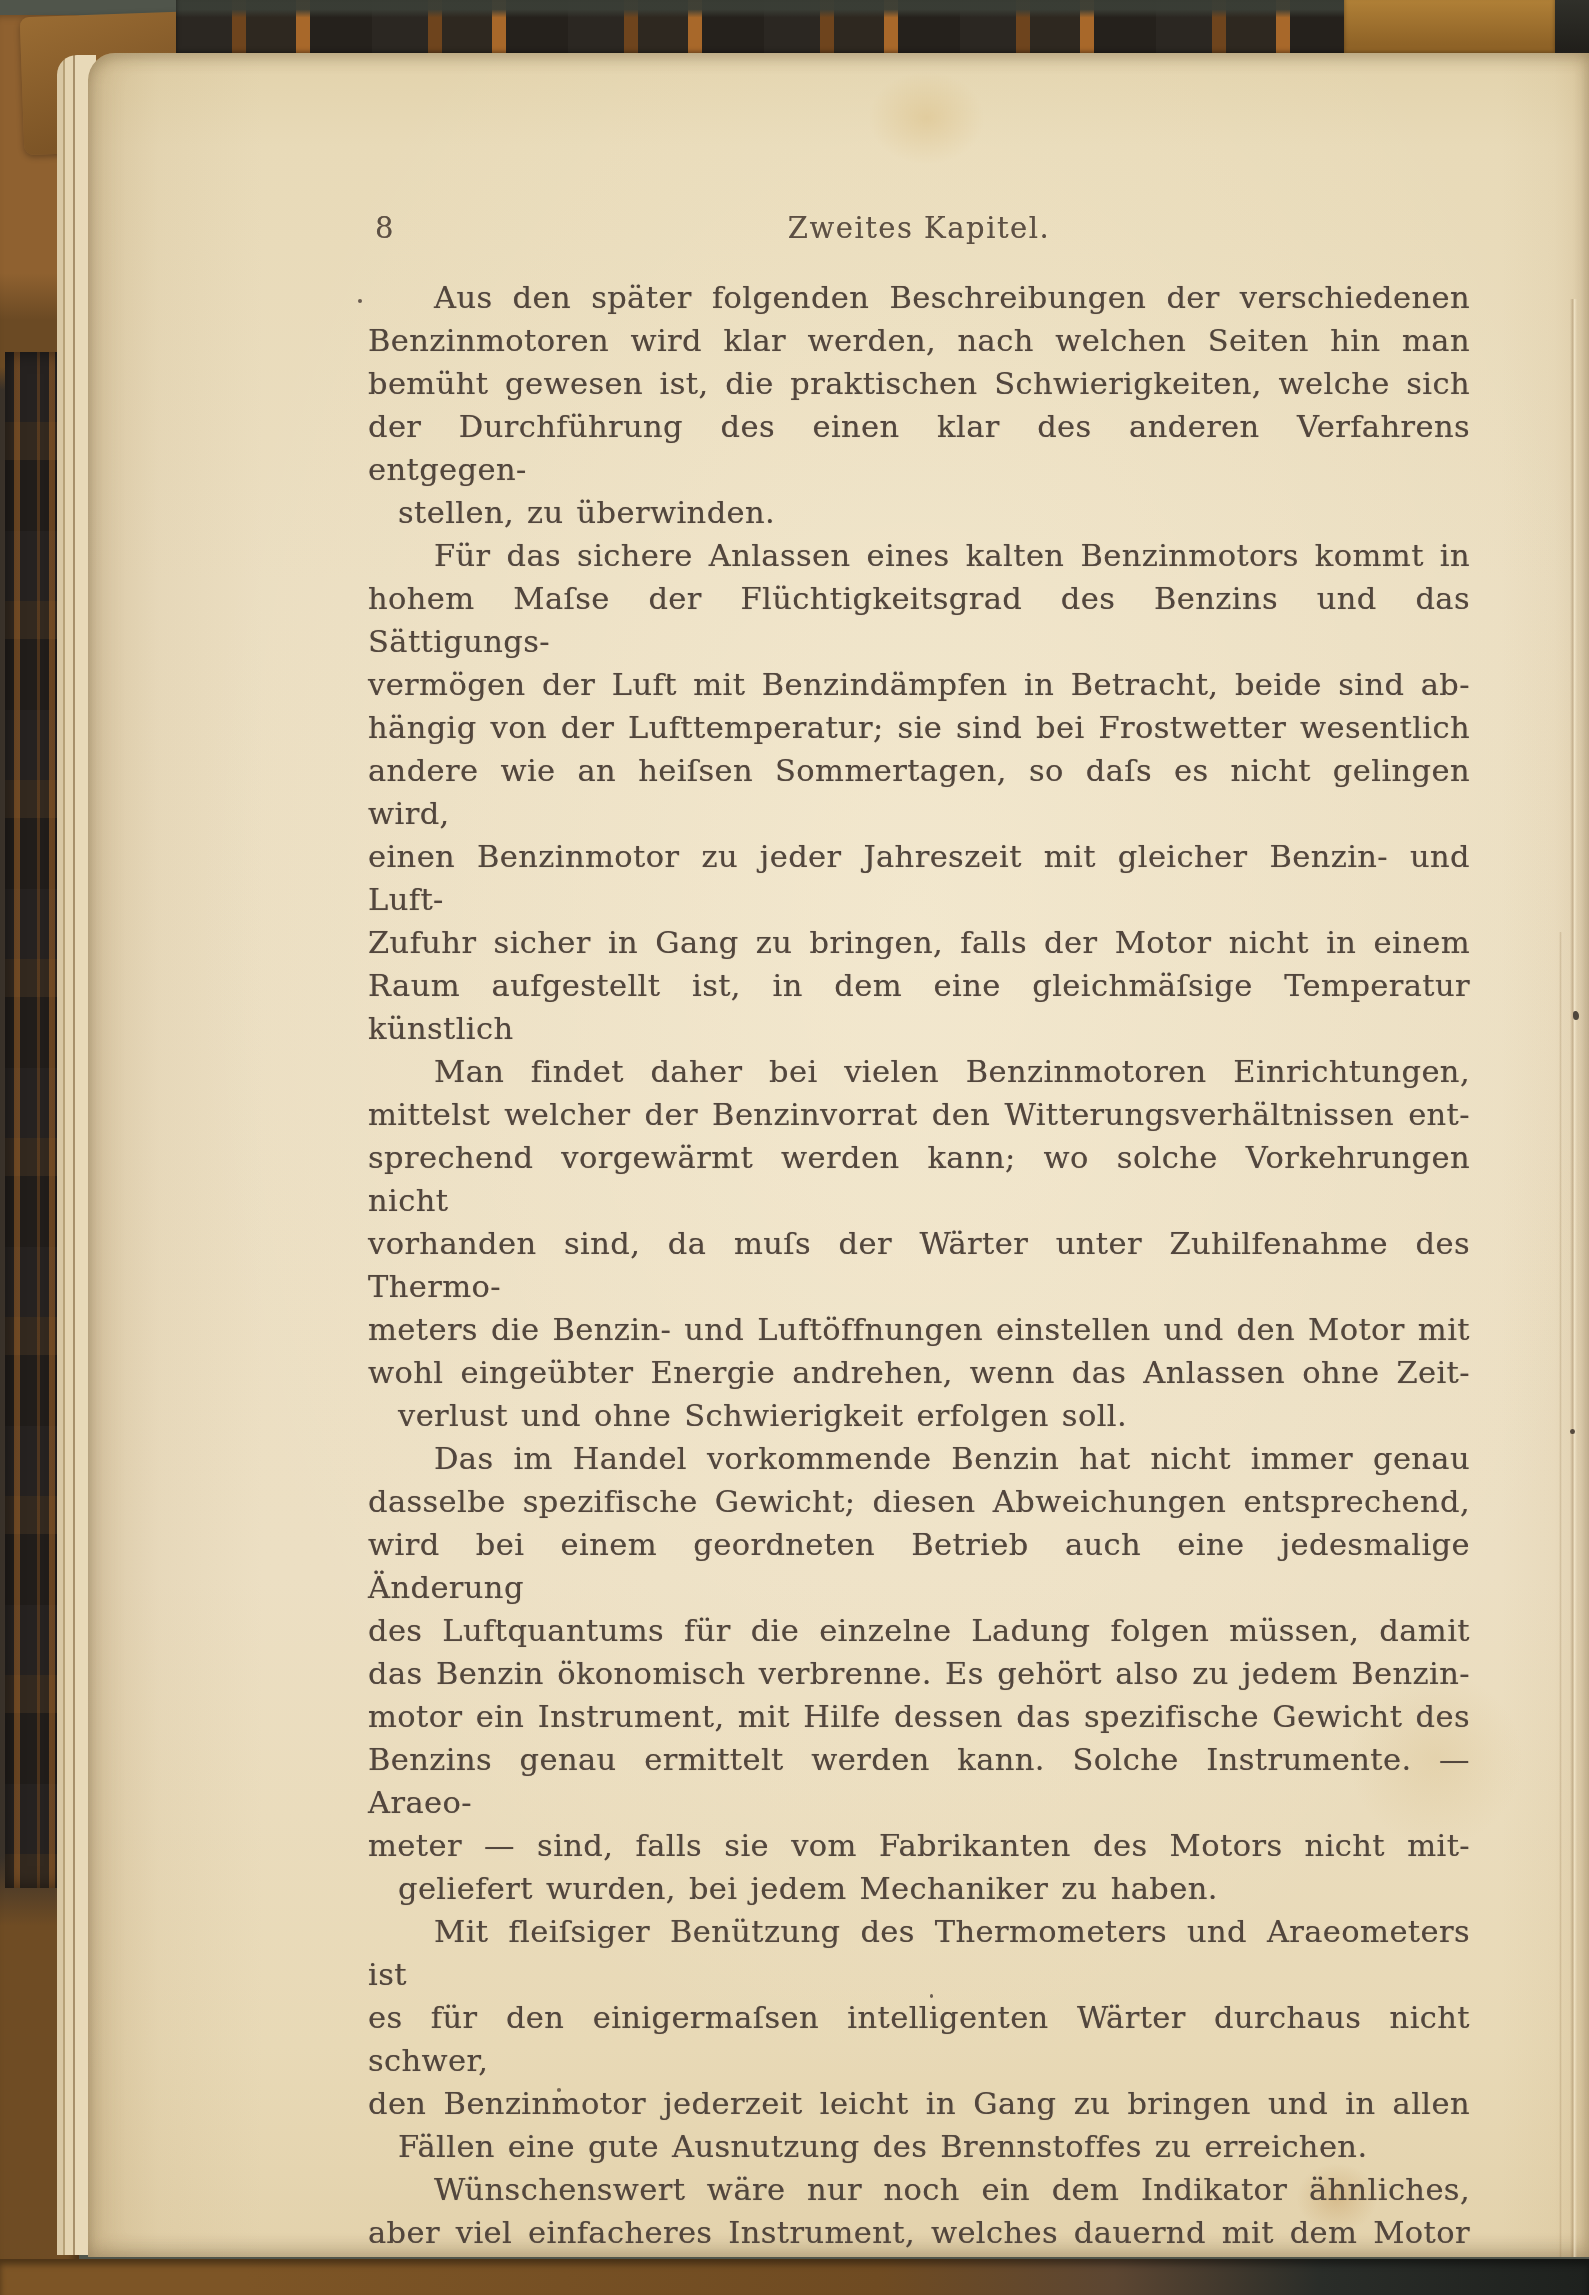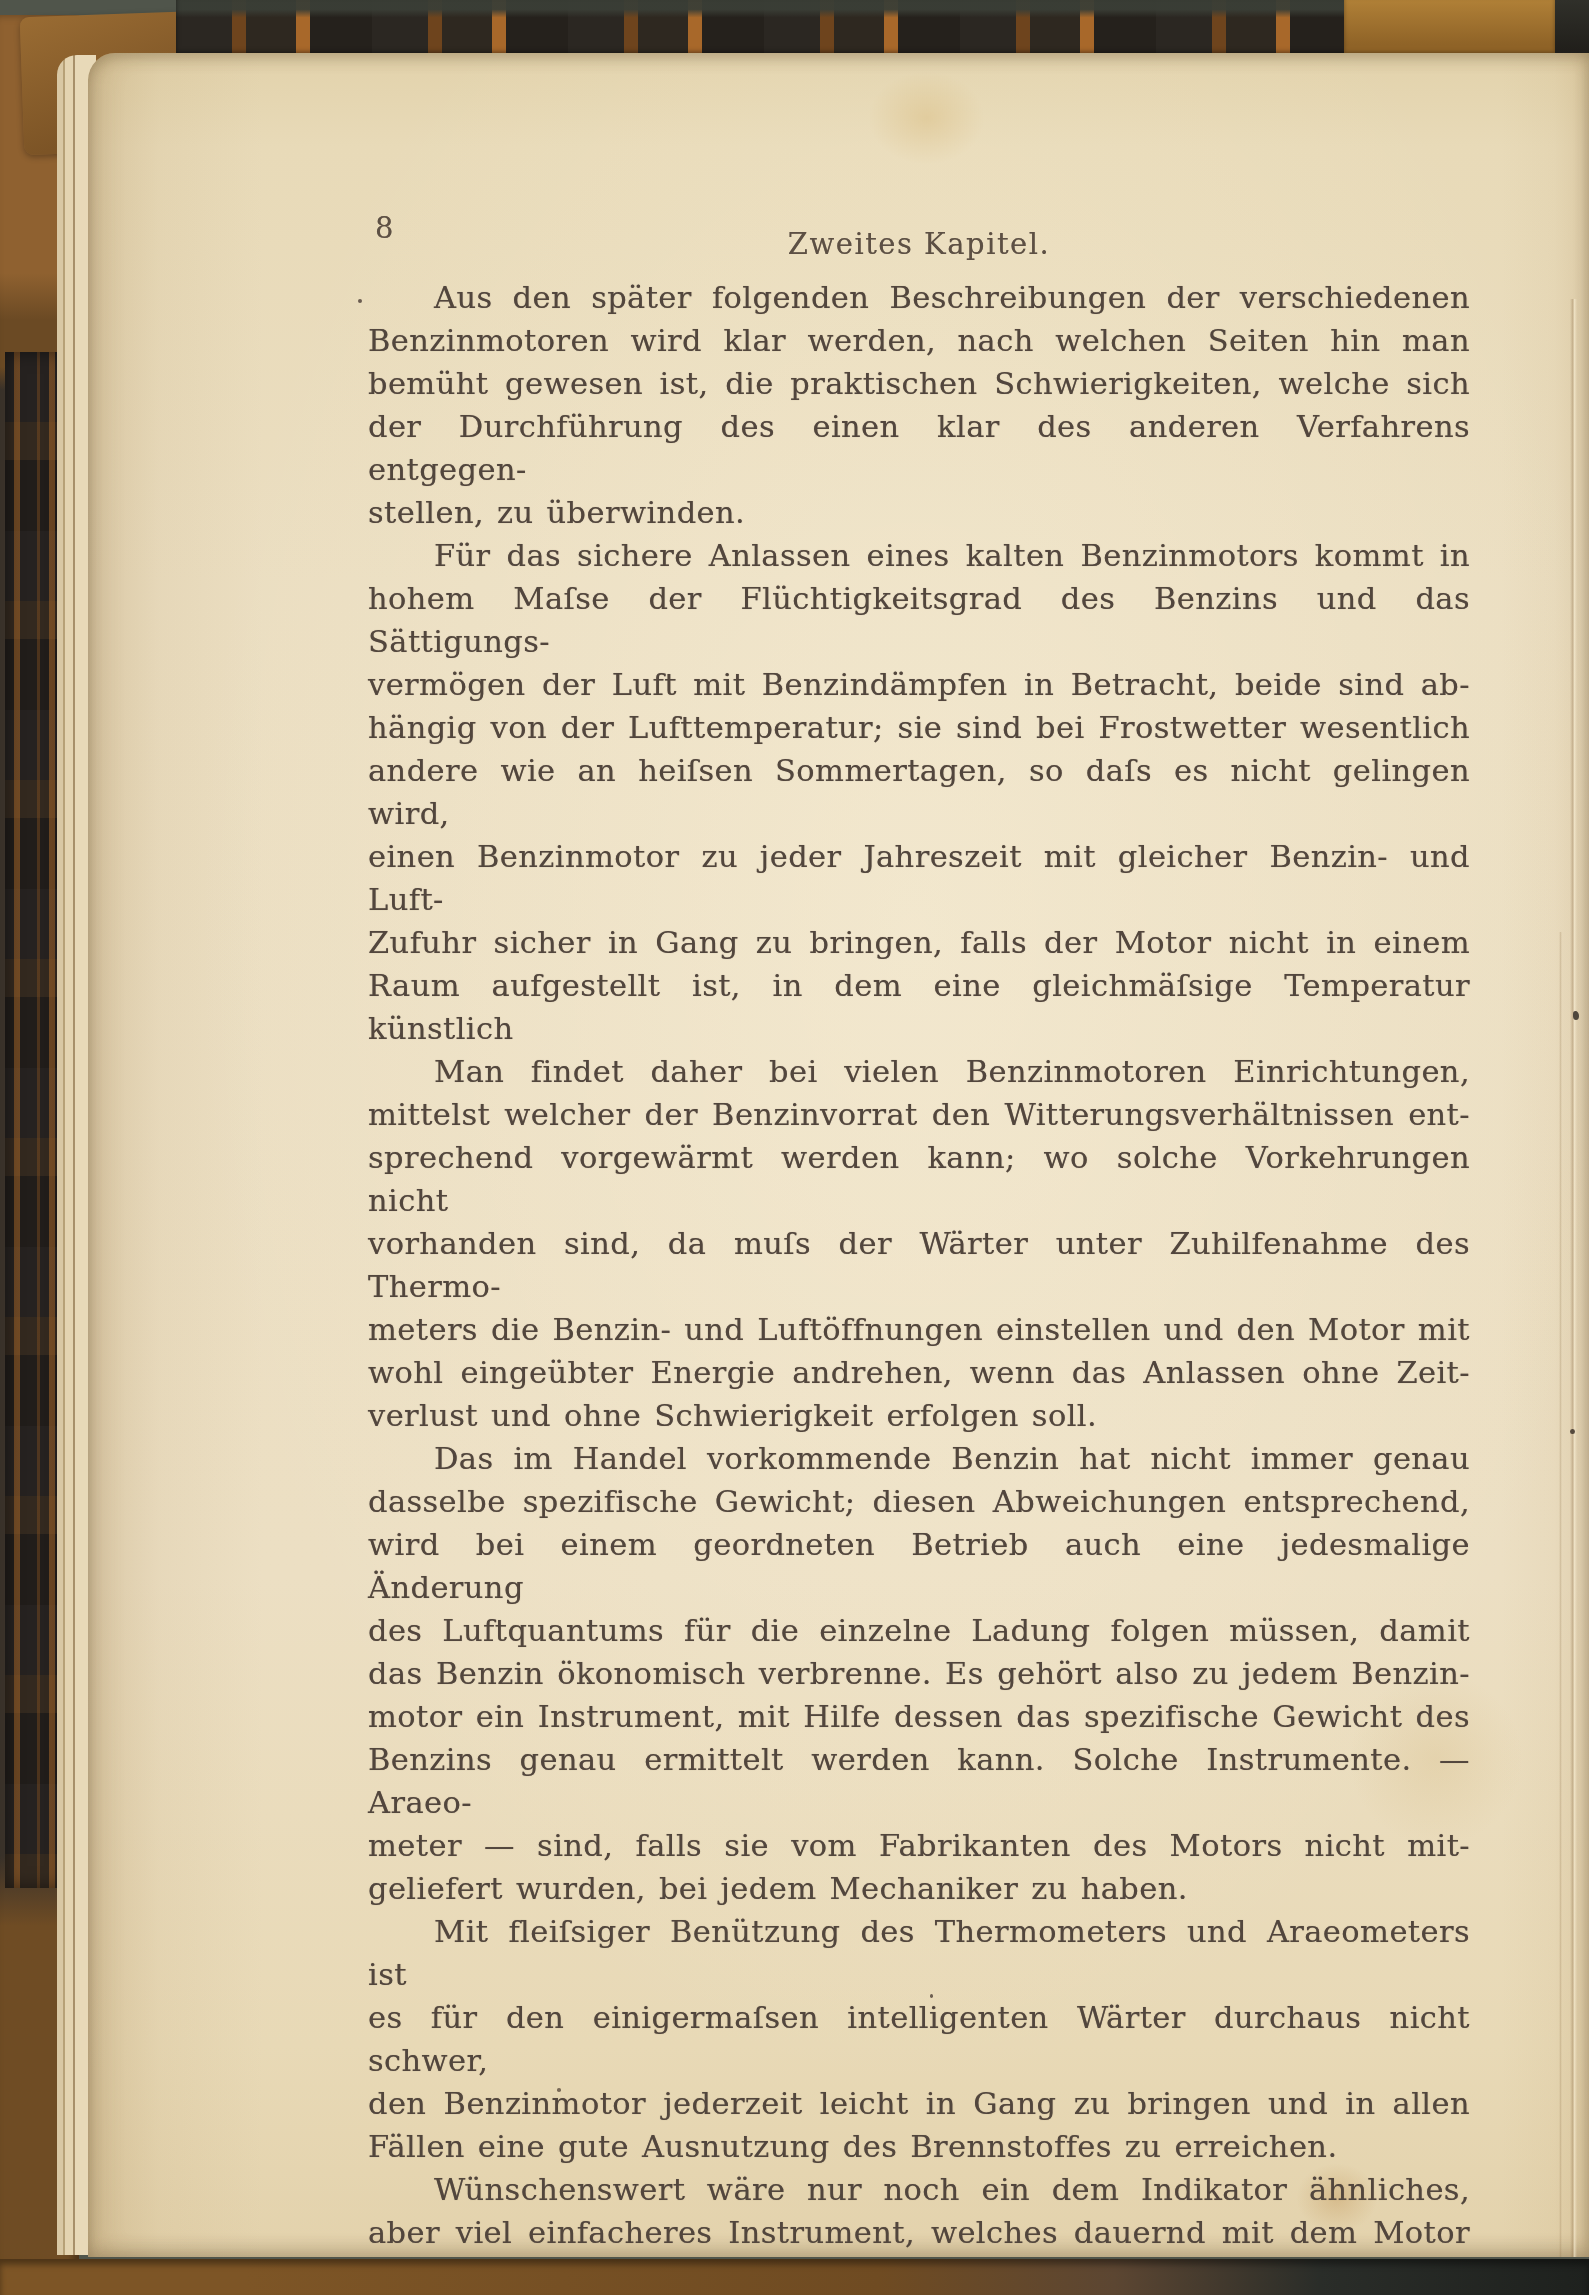--- a/index.html
+++ b/index.html
@@ -116,30 +116,30 @@
   .text-layer{
     position:absolute;left:368px;top:0;width:1102px;height:100%;
     color:var(--ink);
   }
   .header-row{
     position:absolute;left:0;top:211px;width:100%;height:34px;
     font-size:29px;line-height:34px;color:var(--header-ink);
     text-shadow:0 0 0.6px rgba(86,73,63,.5);
   }
   .page-number{position:absolute;left:7px;top:0;}
-  .running-header{position:absolute;left:0;top:16px;width:100%;text-align:center;letter-spacing:1.5px;}
+  .running-header{position:absolute;left:0;top:0;width:100%;text-align:center;letter-spacing:1.5px;}
   .page-body{
     position:absolute;left:0;top:276px;width:100%;
     font-size:30.5px;line-height:43px;letter-spacing:0.4px;word-spacing:2.9px;
     text-shadow:0 0 0.7px rgba(82,70,61,.55);
   }
   .para{margin:0;}
   .line{text-align:justify;text-align-last:justify;white-space:normal;}
   .line.first{text-indent:66px;}
-  .line.last{text-align-last:left;}
+  .line.last{text-align-last:left;margin-left:30px;}
 </style>
 </head>
 <body>
 
 <div class="scan">
 
   <div class="cover-left"></div>
   <div class="marble-left"></div>
   <div class="corner-tl"></div>
 

